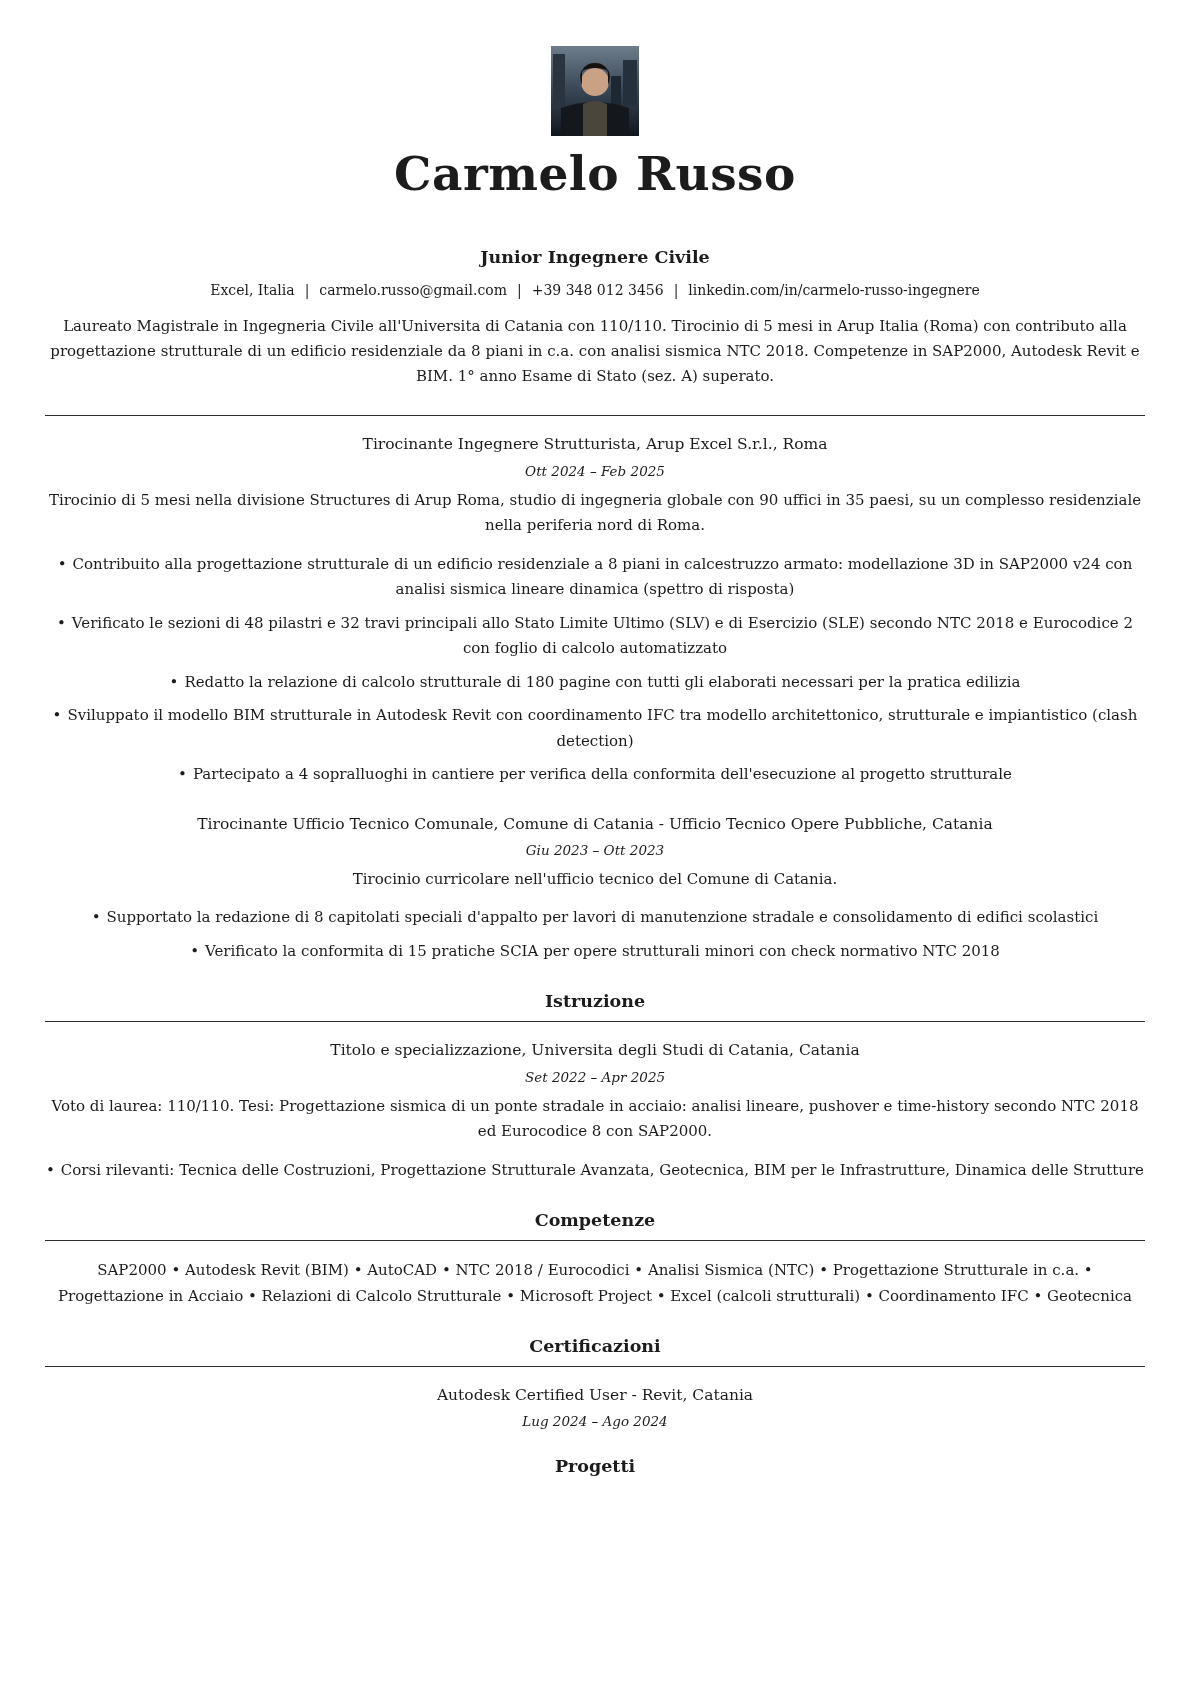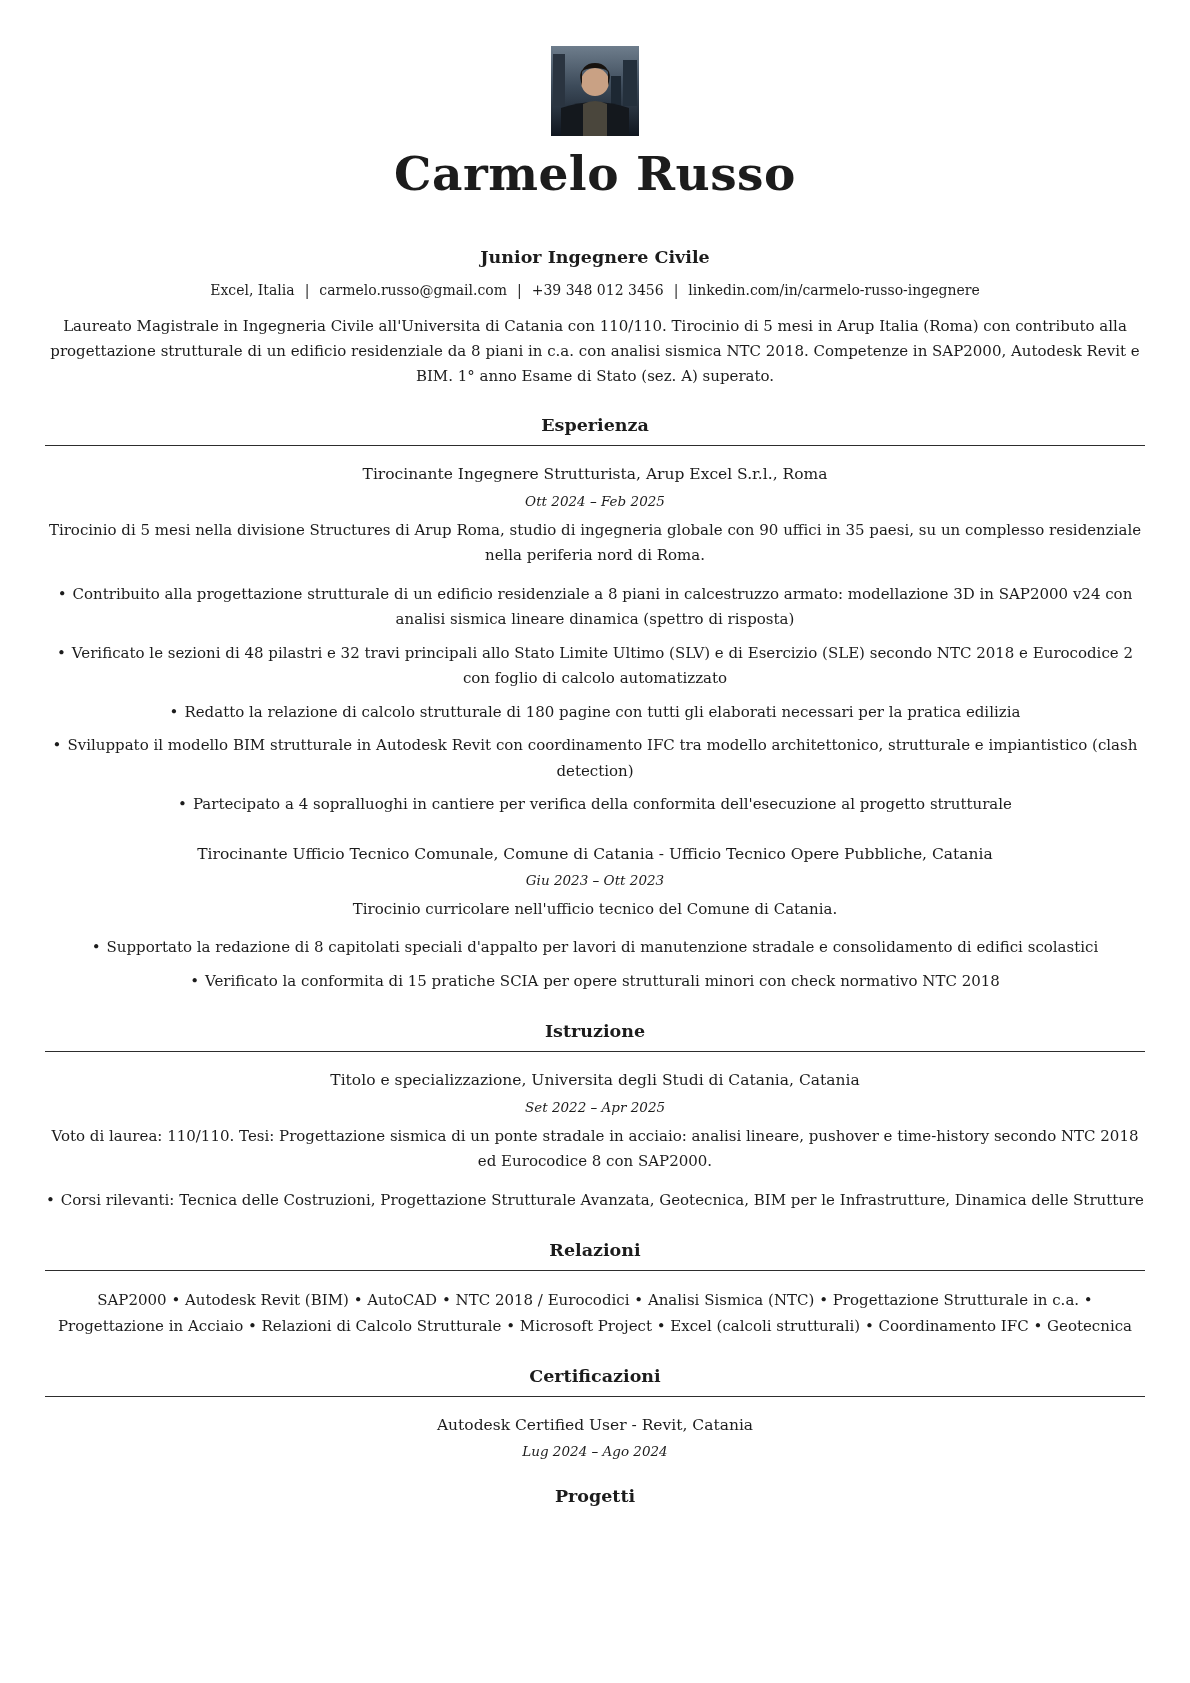--- a/index.html
+++ b/index.html
@@ -68,21 +68,20 @@
   <h1 class="name">Carmelo Russo</h1>
 
   <div class="job-title">Junior Ingegnere Civile</div>
 
   <div class="contact"><span>Excel, Italia</span><span class="sep">|</span><span>carmelo.russo@gmail.com</span><span class="sep">|</span><span>+39 348 012 3456</span><span class="sep">|</span><span>linkedin.com/in/carmelo-russo-ingegnere</span></div>
 
   <div class="summary"><span>Laureato Magistrale in Ingegneria Civile all'Universita di Catania con </span><b>110/110</b><span>. Tirocinio di 5 mesi in Arup Italia (Roma) con contributo alla progettazione strutturale di un edificio residenziale da </span><b>8 piani in c.a.</b><span> con analisi sismica NTC 2018. Competenze in SAP2000, Autodesk Revit e BIM. 1° anno Esame di Stato (sez. A) superato.</span></div>
 
   <div>
       <section class="resume-section">
-        <div class="section-heading">Esperienza</div>
         <div class="rule"></div>
         <div class="entry">
           <div class="entry-title"><b>Tirocinante Ingegnere Strutturista</b><span>, Arup Excel S.r.l., Roma</span></div>
           <div class="entry-date">Ott 2024 – Feb 2025</div>
           <div class="entry-paragraph"><span>Tirocinio di 5 mesi nella divisione Structures di Arup Roma, studio di ingegneria globale con 90 uffici in 35 paesi, su un complesso residenziale nella periferia nord di Roma.</span></div>
           <div class="bullet-list">
             <div class="bullet-item"><span class="bullet-marker">•</span><span>Contribuito alla progettazione strutturale di un edificio residenziale a </span><b>8 piani in calcestruzzo armato</b><span>: modellazione 3D in SAP2000 v24 con analisi sismica lineare dinamica (spettro di risposta)</span></div>
             <div class="bullet-item"><span class="bullet-marker">•</span><span>Verificato le sezioni di </span><b>48 pilastri e 32 travi</b><span> principali allo Stato Limite Ultimo (SLV) e di Esercizio (SLE) secondo NTC 2018 e Eurocodice 2 con foglio di calcolo automatizzato</span></div>
             <div class="bullet-item"><span class="bullet-marker">•</span><span>Redatto la </span><b>relazione di calcolo strutturale</b><span> di 180 pagine con tutti gli elaborati necessari per la pratica edilizia</span></div>
             <div class="bullet-item"><span class="bullet-marker">•</span><span>Sviluppato il modello BIM strutturale in </span><b>Autodesk Revit</b><span> con coordinamento IFC tra modello architettonico, strutturale e impiantistico (clash detection)</span></div>
@@ -105,21 +104,21 @@
         <div class="entry">
           <div class="entry-title"><b>Titolo e specializzazione</b><span>, Universita degli Studi di Catania, Catania</span></div>
           <div class="entry-date">Set 2022 – Apr 2025</div>
           <div class="entry-paragraph"><span>Voto di laurea: </span><b>110/110</b><span>. Tesi: Progettazione sismica di un ponte stradale in acciaio: analisi lineare, pushover e time-history secondo NTC 2018 ed Eurocodice 8 con SAP2000.</span></div>
           <div class="bullet-list">
             <div class="bullet-item"><span class="bullet-marker">•</span><span>Corsi rilevanti: Tecnica delle Costruzioni, Progettazione Strutturale Avanzata, Geotecnica, BIM per le Infrastrutture, Dinamica delle Strutture</span></div>
           </div>
         </div>
       </section>
       <section class="resume-section">
-        <div class="section-heading">Relazioni</div>
+        <div class="section-heading">Competenze</div>
         <div class="rule"></div>
         <div class="entry">
           <div class="entry-paragraph"><span>SAP2000 • Autodesk Revit (BIM) • AutoCAD • NTC 2018 / Eurocodici • Analisi Sismica (NTC) • Progettazione Strutturale in c.a. • Progettazione in Acciaio • Relazioni di Calcolo Strutturale • Microsoft Project • Excel (calcoli strutturali) • Coordinamento IFC • Geotecnica</span></div>
         </div>
       </section>
       <section class="resume-section">
         <div class="section-heading">Certificazioni</div>
         <div class="rule"></div>
         <div class="entry">
           <div class="entry-title"><b>Autodesk Certified User - Revit</b><span>, Catania</span></div>

